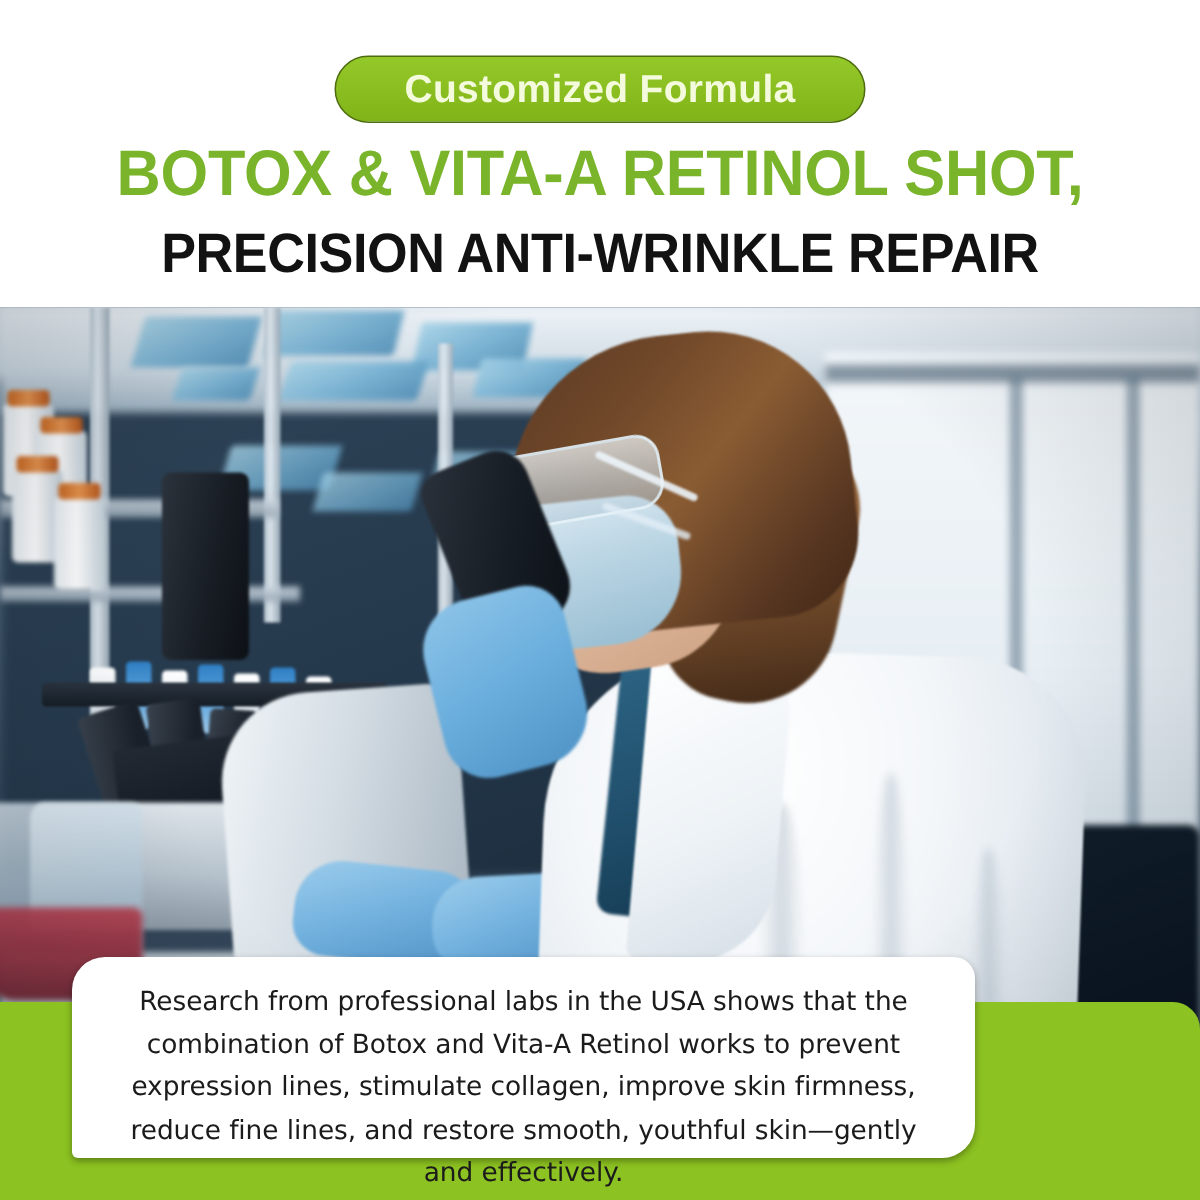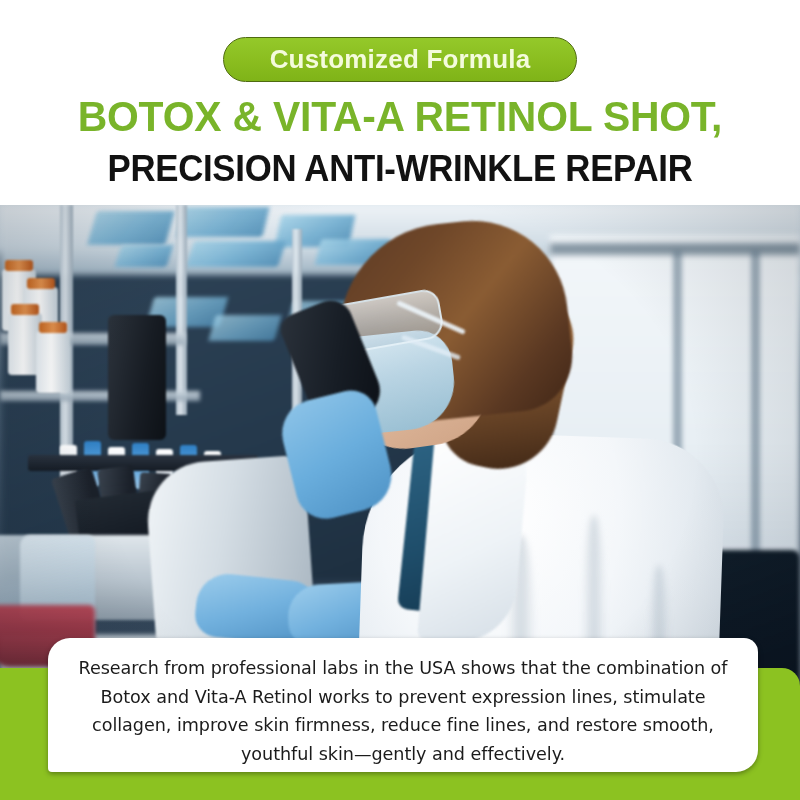--- a/index.html
+++ b/index.html
@@ -399,21 +399,21 @@
     position: absolute;
     left: 0; top: 668px;
     width: 800px; height: 132px;
     background: #8cc221;
     border-radius: 0 18px 0 0;
   }
 
   .caption-card {
     position: absolute;
     left: 48px; top: 638px;
-    width: 710px; height: 134px;
+    width: 602px; height: 134px;
     background: #ffffff;
     border-radius: 22px 14px 22px 4px;
     box-shadow: 0 2px 5px rgba(0,0,0,0.35);
   }
 
   .caption-text {
     position: absolute;
     left: 22px; right: 22px; top: 16px;
     text-align: center;
     color: #1b1b1b;

